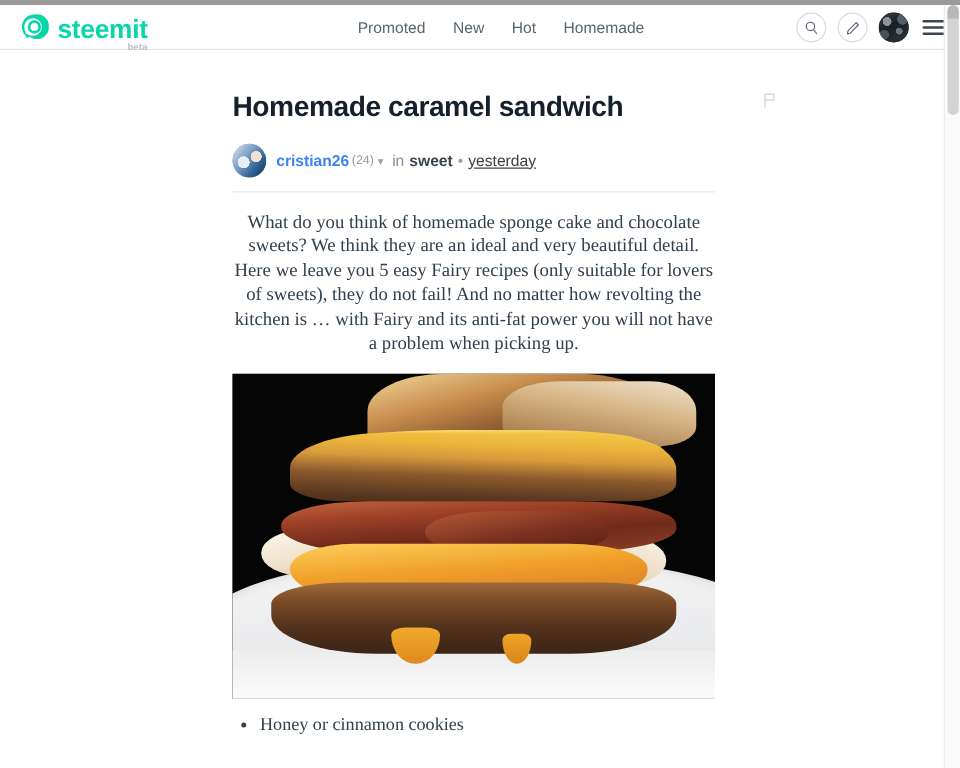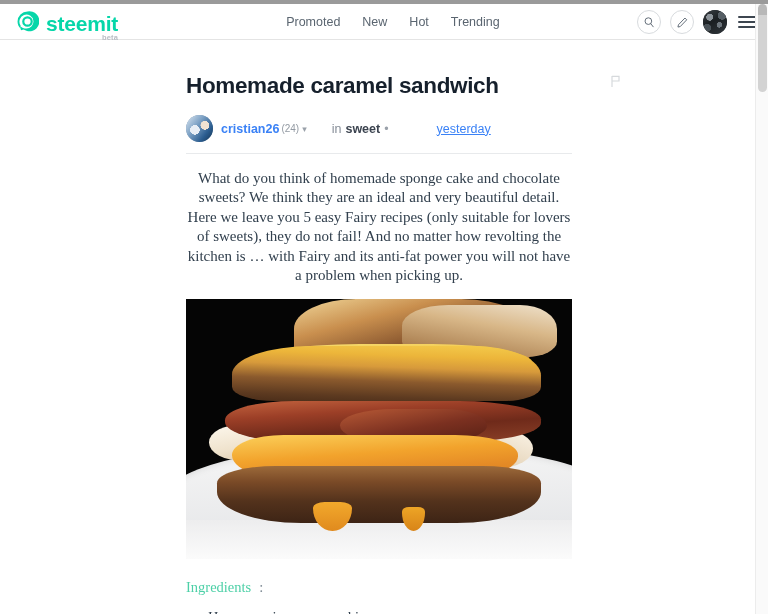--- a/index.html
+++ b/index.html
@@ -211,38 +211,37 @@
     margin-left: 2px;
   }
   .caret {
     margin-left: 3px;
     color: #9aa1aa;
     font-size: 9px;
     cursor: pointer;
   }
   .in-word {
     color: #868e98;
-    margin-left: 25px;
+    margin-left: 7px;
   }
   .category {
     font-weight: 700;
     color: #3c4450;
     margin-left: 4px;
     text-decoration: none;
     cursor: pointer;
     text-align: center;
   }
   .dot-sep {
     color: #9aa1aa;
     margin: 0 4px;
   }
   .timestamp {
-    color: #3b82f6;
-    cursor: pointer;
-    margin-left: 44px;
+    color: #404040;
+    cursor: pointer;
   }
 
   .divider {
     height: 1px;
     background: #e8eaec;
     margin-top: 11px;
   }
 
   .body-text {
     font-family: "Liberation Serif", serif;
@@ -427,21 +426,21 @@
       <span class="brand-text-wrap">
         <span class="brand-text">steemit</span>
         <span class="brand-beta">beta</span>
       </span>
     </a>
 
     <nav class="nav">
       <a class="nav-item" href="#">Promoted</a>
       <a class="nav-item" href="#">New</a>
       <a class="nav-item" href="#">Hot</a>
-      <a class="nav-item" href="#">Trending</a>
+      <a class="nav-item" href="#">Homemade</a>
     </nav>
 
     <div class="header-right">
       <button class="icon-btn">
         <span>
           <svg viewBox="0 0 16 16" width="13" height="13">
             <circle cx="6.6" cy="6.3" r="4.1" fill="none" stroke="#5a6570" stroke-width="1.15"></circle>
             <line x1="9.6" y1="9.5" x2="12.6" y2="13.3" stroke="#5a6570" stroke-width="1.15" stroke-linecap="round"></line>
           </svg>
         </span>
@@ -504,23 +503,20 @@
         <div class="ph-egg"></div>
         <div class="ph-egg2"></div>
         <div class="ph-bacon"></div>
         <div class="ph-bacon2"></div>
         <div class="ph-cheesemid"></div>
         <div class="ph-bottoast"></div>
         <div class="ph-drip"></div>
         <div class="ph-drip2"></div>
       </div>
 
-      <div class="ing-head">
-        <span>Ingredients</span><span class="ing-colon">:</span>
-      </div>
 
       <ul class="ing-list">
         <li>Honey or cinnamon cookies</li>
 
       </ul>
 
     </article>
   </div>
 </div>
 

